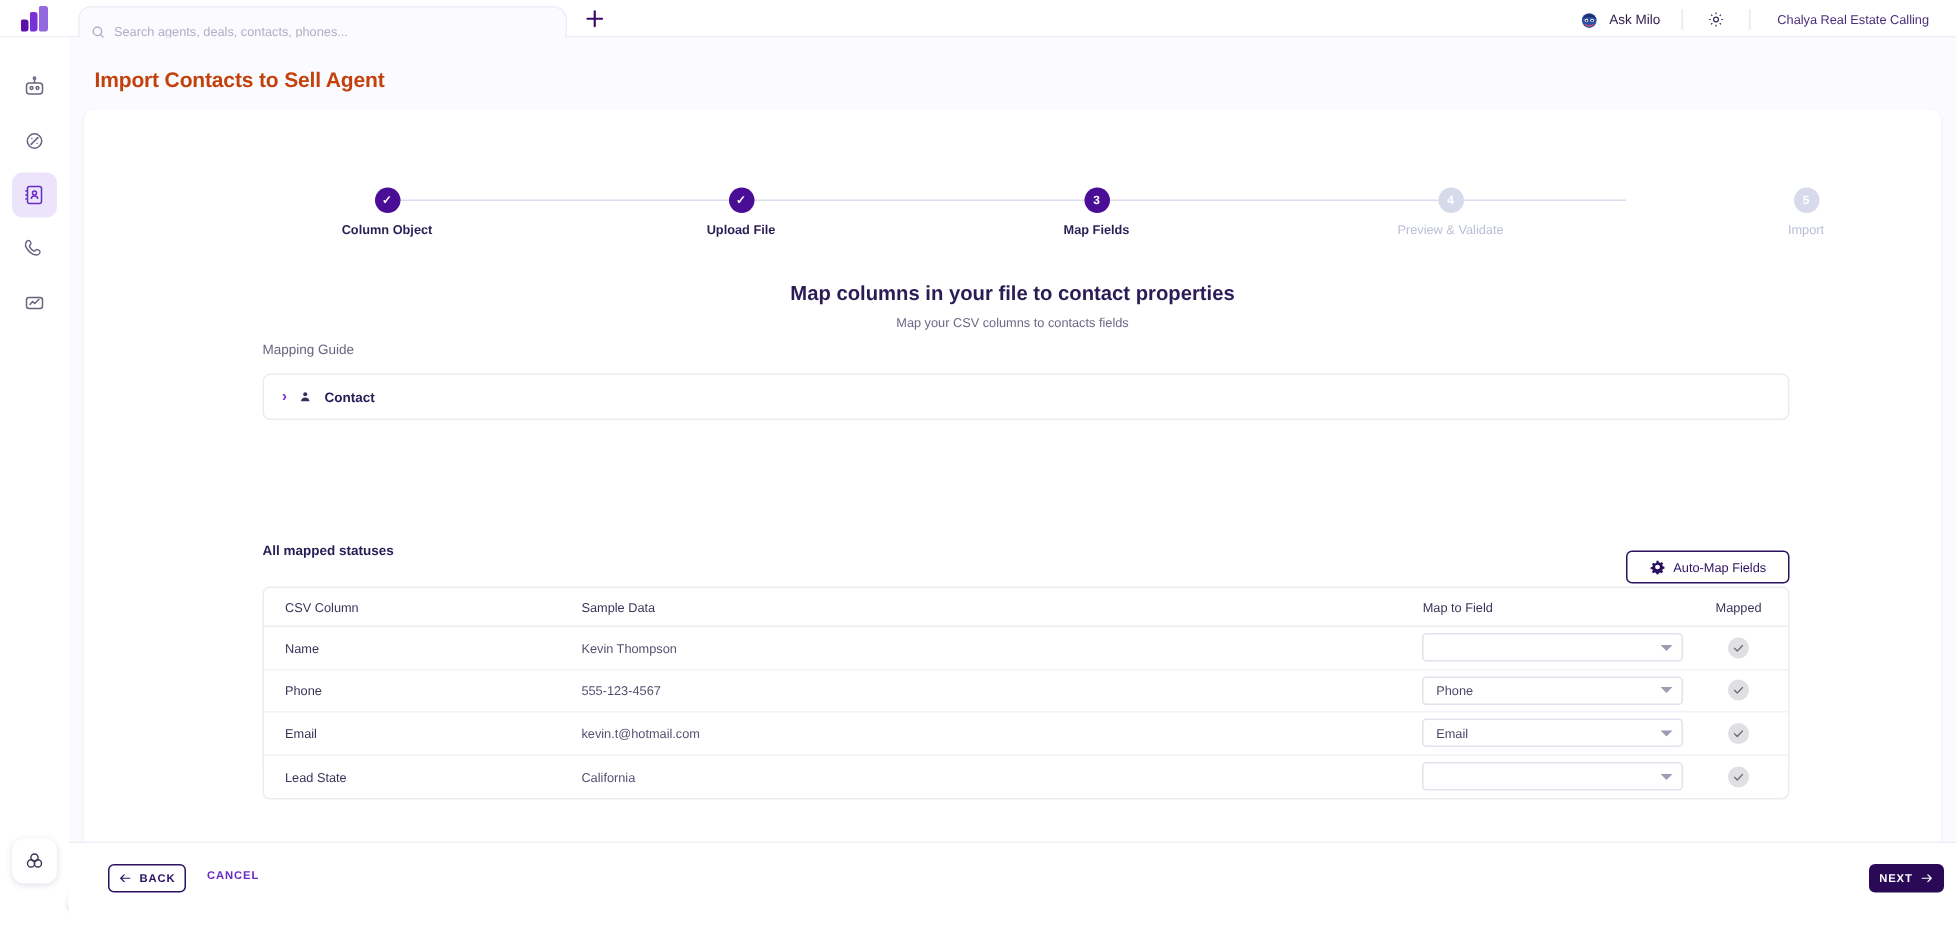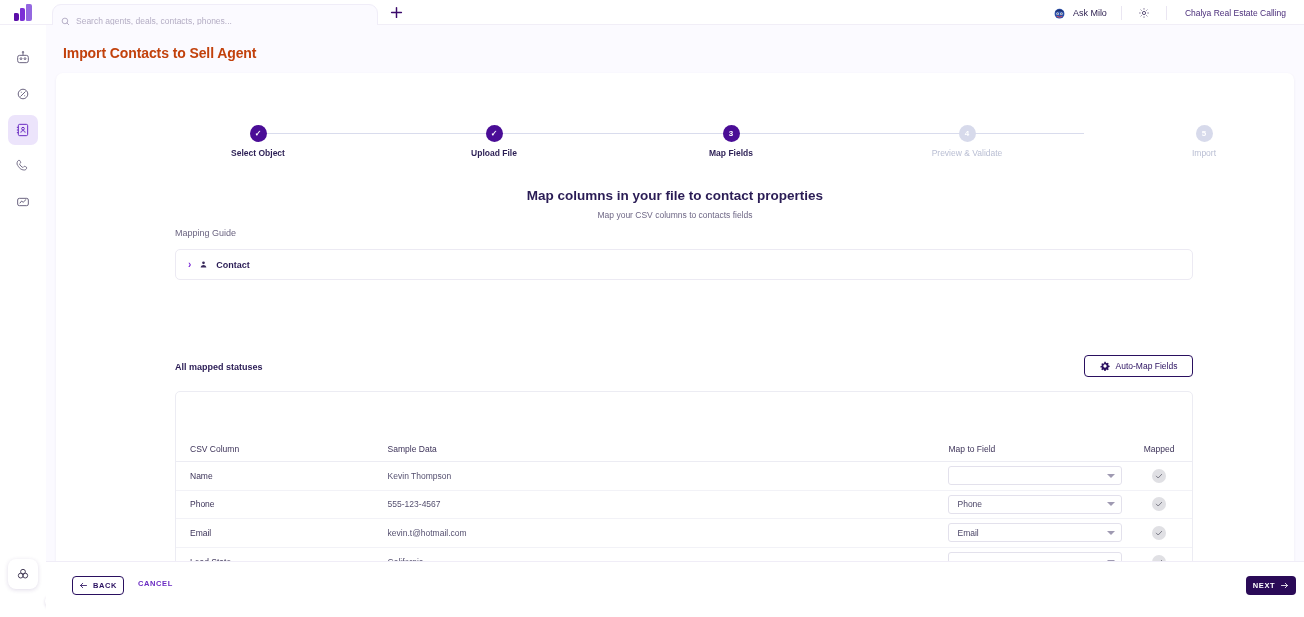--- a/index.html
+++ b/index.html
@@ -156,36 +156,35 @@
     display: flex; align-items: center; padding-left: 10px; gap: 8px;
   }
   .error-icon { width: 10px; height: 9px; flex: 0 0 auto; }
   .error-text { font-size: 8.5px; color: #4a3c52; }
 
   
   .status-label {
     position: absolute; left: 119px; top: 289px; font-size: 9px; font-weight: bold; color: #2a1c55;
   }
   .auto-map-btn {
-    position: absolute; left: 1028px; top: 282px; width: 109px; height: 22px;
+    position: absolute; left: 1028px; top: 294px; width: 109px; height: 22px;
     border: 1px solid #2a1060; border-radius: 4px; background: #ffffff;
     display: flex; align-items: center; justify-content: center; gap: 6px;
     cursor: pointer;
   }
   .auto-map-label { font-size: 8.5px; color: #2a1060; white-space: nowrap; }
 
   
   .table {
     position: absolute; left: 119px; top: 318px; width: 1018px;
     border: 1px solid #ececf3; border-radius: 5px; overflow: hidden; background: #ffffff;
   }
   .thead {
     display: flex; align-items: center; height: 26px;
     border-bottom: 1px solid #ececf3;
-    margin-top: 44px;
   }
   .thead .th { font-size: 8.5px; color: #3d3359; }
   .trow {
     display: flex; align-items: center; height: 28.5px;
     border-bottom: 1px solid #f2f2f7;
   }
   .trow:last-child { border-bottom: none; }
   .c-col   { width: 212px; padding-left: 14px; }
   .c-data  { width: 562px; }
   .c-map   { width: 178px; }
@@ -346,21 +345,21 @@
 
   <div class="page-title">Import Contacts to Sell Agent</div>
 
   <div class="card">
 
     <div class="stepper">
       <div class="step-line" style="left:92px;right:92px;"></div>
 
       <div class="step" style="left:92px;">
         <div class="step-circle done">✓</div>
-        <div class="step-label">Select Object</div>
+        <div class="step-label">Column Object</div>
       </div>
 
       <div class="step" style="left:328px;">
         <div class="step-circle done">✓</div>
         <div class="step-label">Upload File</div>
       </div>
 
       <div class="step" style="left:565px;">
         <div class="step-circle current">3</div>
         <div class="step-label">Map Fields</div>

